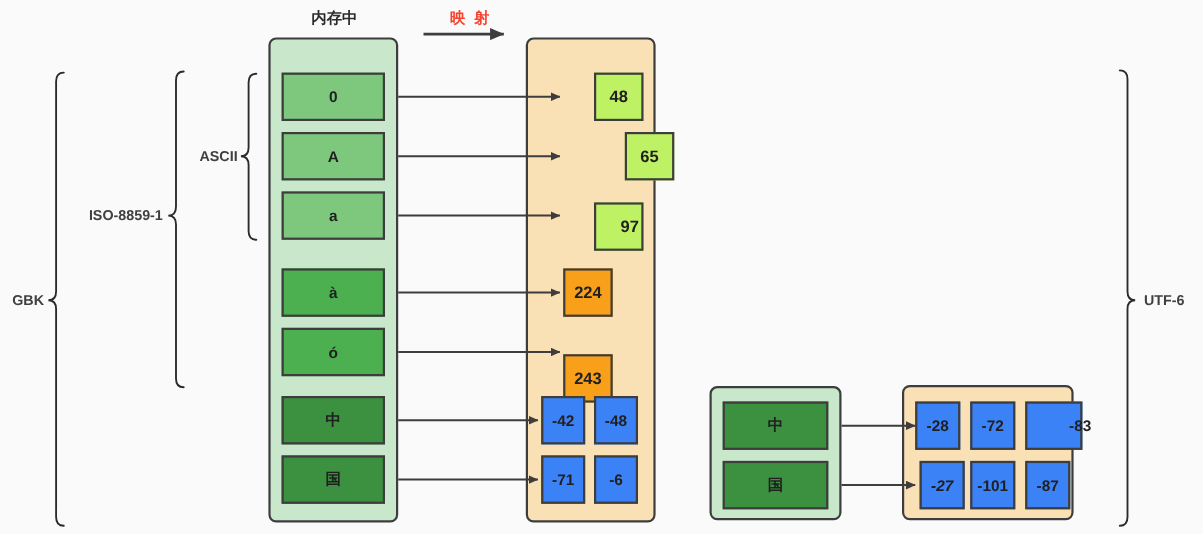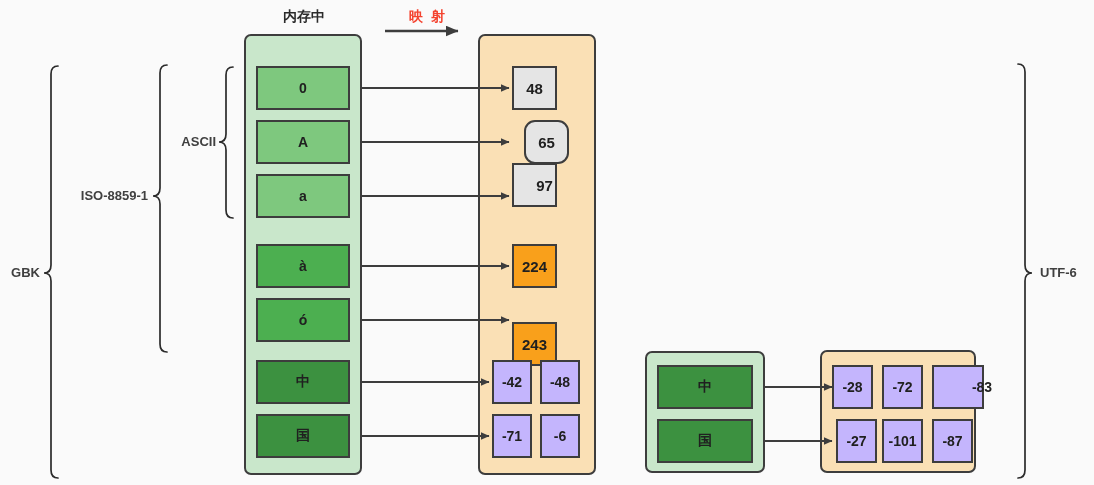--- a/index.html
+++ b/index.html
@@ -43,23 +43,23 @@
     display: flex;
     align-items: center;
     justify-content: center;
     font-weight: 700;
     color: #202020;
   }
   .cell.mem { font-size: 14px; }
   .cell.green-light  { background: #7ec87e; }
   .cell.green-mid    { background: #4caf50; }
   .cell.green-dark   { background: #3c9140; }
-  .cell.orange-light { background: #e5e5e5; }
+  .cell.orange-light { background: #bef264; margin-left: 28px; }
   .cell.orange-mid   { background: #f9a01b; }
-  .cell.orange-dark  { background: #c4b5fd; }
+  .cell.orange-dark  { background: #3b82f6; }
   .cell.num { font-size: 15px; }
   .cell.num-sm { font-size: 14px; }
 
   
   #arrows { position: absolute; left: 0; top: 0; }
 
   
   .brace-label {
     font-size: 13px;
     font-weight: 700;
@@ -100,40 +100,40 @@
       <div class="abs cell green-light mem" style="left: 256px; top: 120px; width: 94px; height: 44px;">A</div>
       <div class="abs cell green-light mem" style="left: 256px; top: 174px; width: 94px; height: 44px;">a</div>
       <div class="abs cell green-mid mem" style="left: 256px; top: 244px; width: 94px; height: 44px;">à</div>
       <div class="abs cell green-mid mem" style="left: 256px; top: 298px; width: 94px; height: 44px;">ó</div>
       <div class="abs cell green-dark mem" style="left: 256px; top: 360px; width: 94px; height: 44px;">中</div>
       <div class="abs cell green-dark mem" style="left: 256px; top: 414px; width: 94px; height: 44px;">国</div>
     </div>
 
   <div id="left-disk-cells">
       <div class="abs cell orange-light num" style="left: 512px; top: 66px; width: 45px; height: 44px;">48</div>
-      <div class="abs cell orange-light num" style="left: 524px; top: 120px; width: 45px; height: 44px; border-radius: 11px;">65</div>
-      <div class="abs cell orange-light num" style="left: 512px; top: 163px; width: 45px; height: 44px; padding-left: 20px;">97</div>
+      <div class="abs cell orange-light num" style="left: 540px; top: 120px; width: 45px; height: 44px;">65</div>
+      <div class="abs cell orange-light num" style="left: 512px; top: 184px; width: 45px; height: 44px; padding-left: 20px;">97</div>
       <div class="abs cell orange-mid num" style="left: 512px; top: 244px; width: 45px; height: 44px;">224</div>
       <div class="abs cell orange-mid num" style="left: 512px; top: 298px; width: 45px; height: 44px; margin-top: 24px;">243</div>
       <div class="abs cell orange-dark num-sm" style="left: 492px; top: 360px; width: 40px; height: 44px;">-42</div>
       <div class="abs cell orange-dark num-sm" style="left: 540px; top: 360px; width: 40px; height: 44px;">-48</div>
       <div class="abs cell orange-dark num-sm" style="left: 492px; top: 414px; width: 40px; height: 44px;">-71</div>
       <div class="abs cell orange-dark num-sm" style="left: 540px; top: 414px; width: 40px; height: 44px;">-6</div>
     </div>
 
   <div id="right-mem-cells">
       <div class="abs cell green-dark mem" style="left: 657px; top: 365px; width: 96px; height: 44px;">中</div>
       <div class="abs cell green-dark mem" style="left: 657px; top: 419px; width: 96px; height: 44px;">国</div>
     </div>
 
   <div id="right-disk-cells">
       <div class="abs cell orange-dark num-sm" style="left: 832px; top: 365px; width: 41px; height: 44px;">-28</div>
       <div class="abs cell orange-dark num-sm" style="left: 882px; top: 365px; width: 41px; height: 44px;">-72</div>
       <div class="abs cell orange-dark num-sm" style="left: 932px; top: 365px; width: 41px; height: 44px; padding-left: 48px;">-83</div>
-      <div class="abs cell orange-dark num-sm" style="left: 836px; top: 419px; width: 41px; height: 44px;">-27</div>
+      <div class="abs cell orange-dark num-sm" style="left: 836px; top: 419px; width: 41px; height: 44px; font-style: italic;">-27</div>
       <div class="abs cell orange-dark num-sm" style="left: 882px; top: 419px; width: 41px; height: 44px;">-101</div>
       <div class="abs cell orange-dark num-sm" style="left: 932px; top: 419px; width: 41px; height: 44px;">-87</div>
     </div>
 
   <svg id="arrows" width="1094" height="485">
     <defs>
       <marker id="ah" markerWidth="9" markerHeight="8" refX="8.5" refY="4" orient="auto" markerUnits="userSpaceOnUse">
         <path d="M0,0 L9,4 L0,8 Z" fill="#3d3d3d"></path>
       </marker>
       <marker id="ahbig" markerWidth="13" markerHeight="11" refX="12.5" refY="5.5" orient="auto" markerUnits="userSpaceOnUse">

